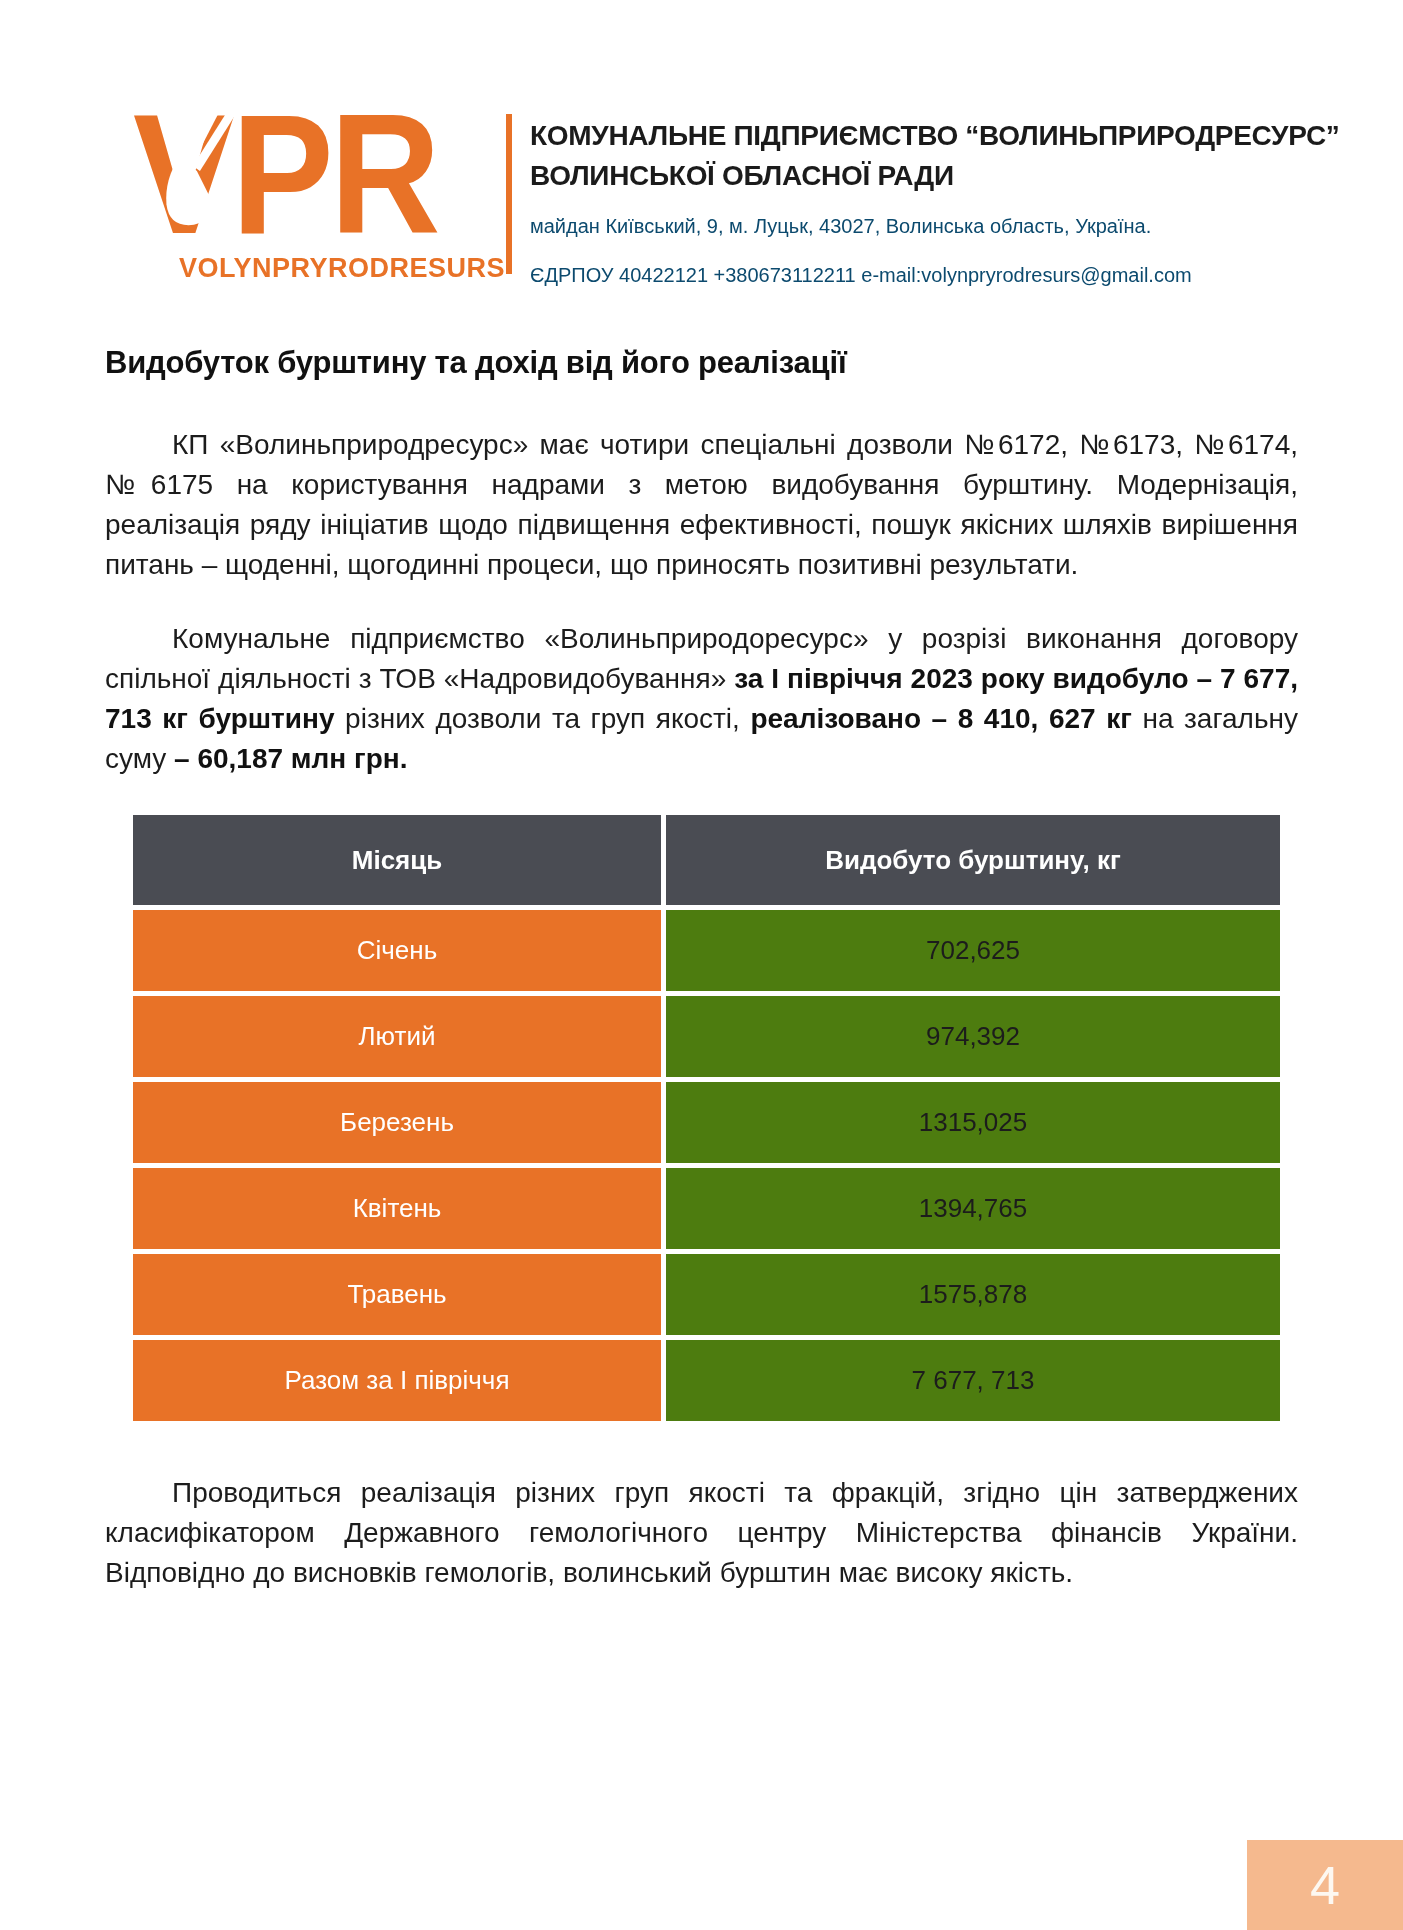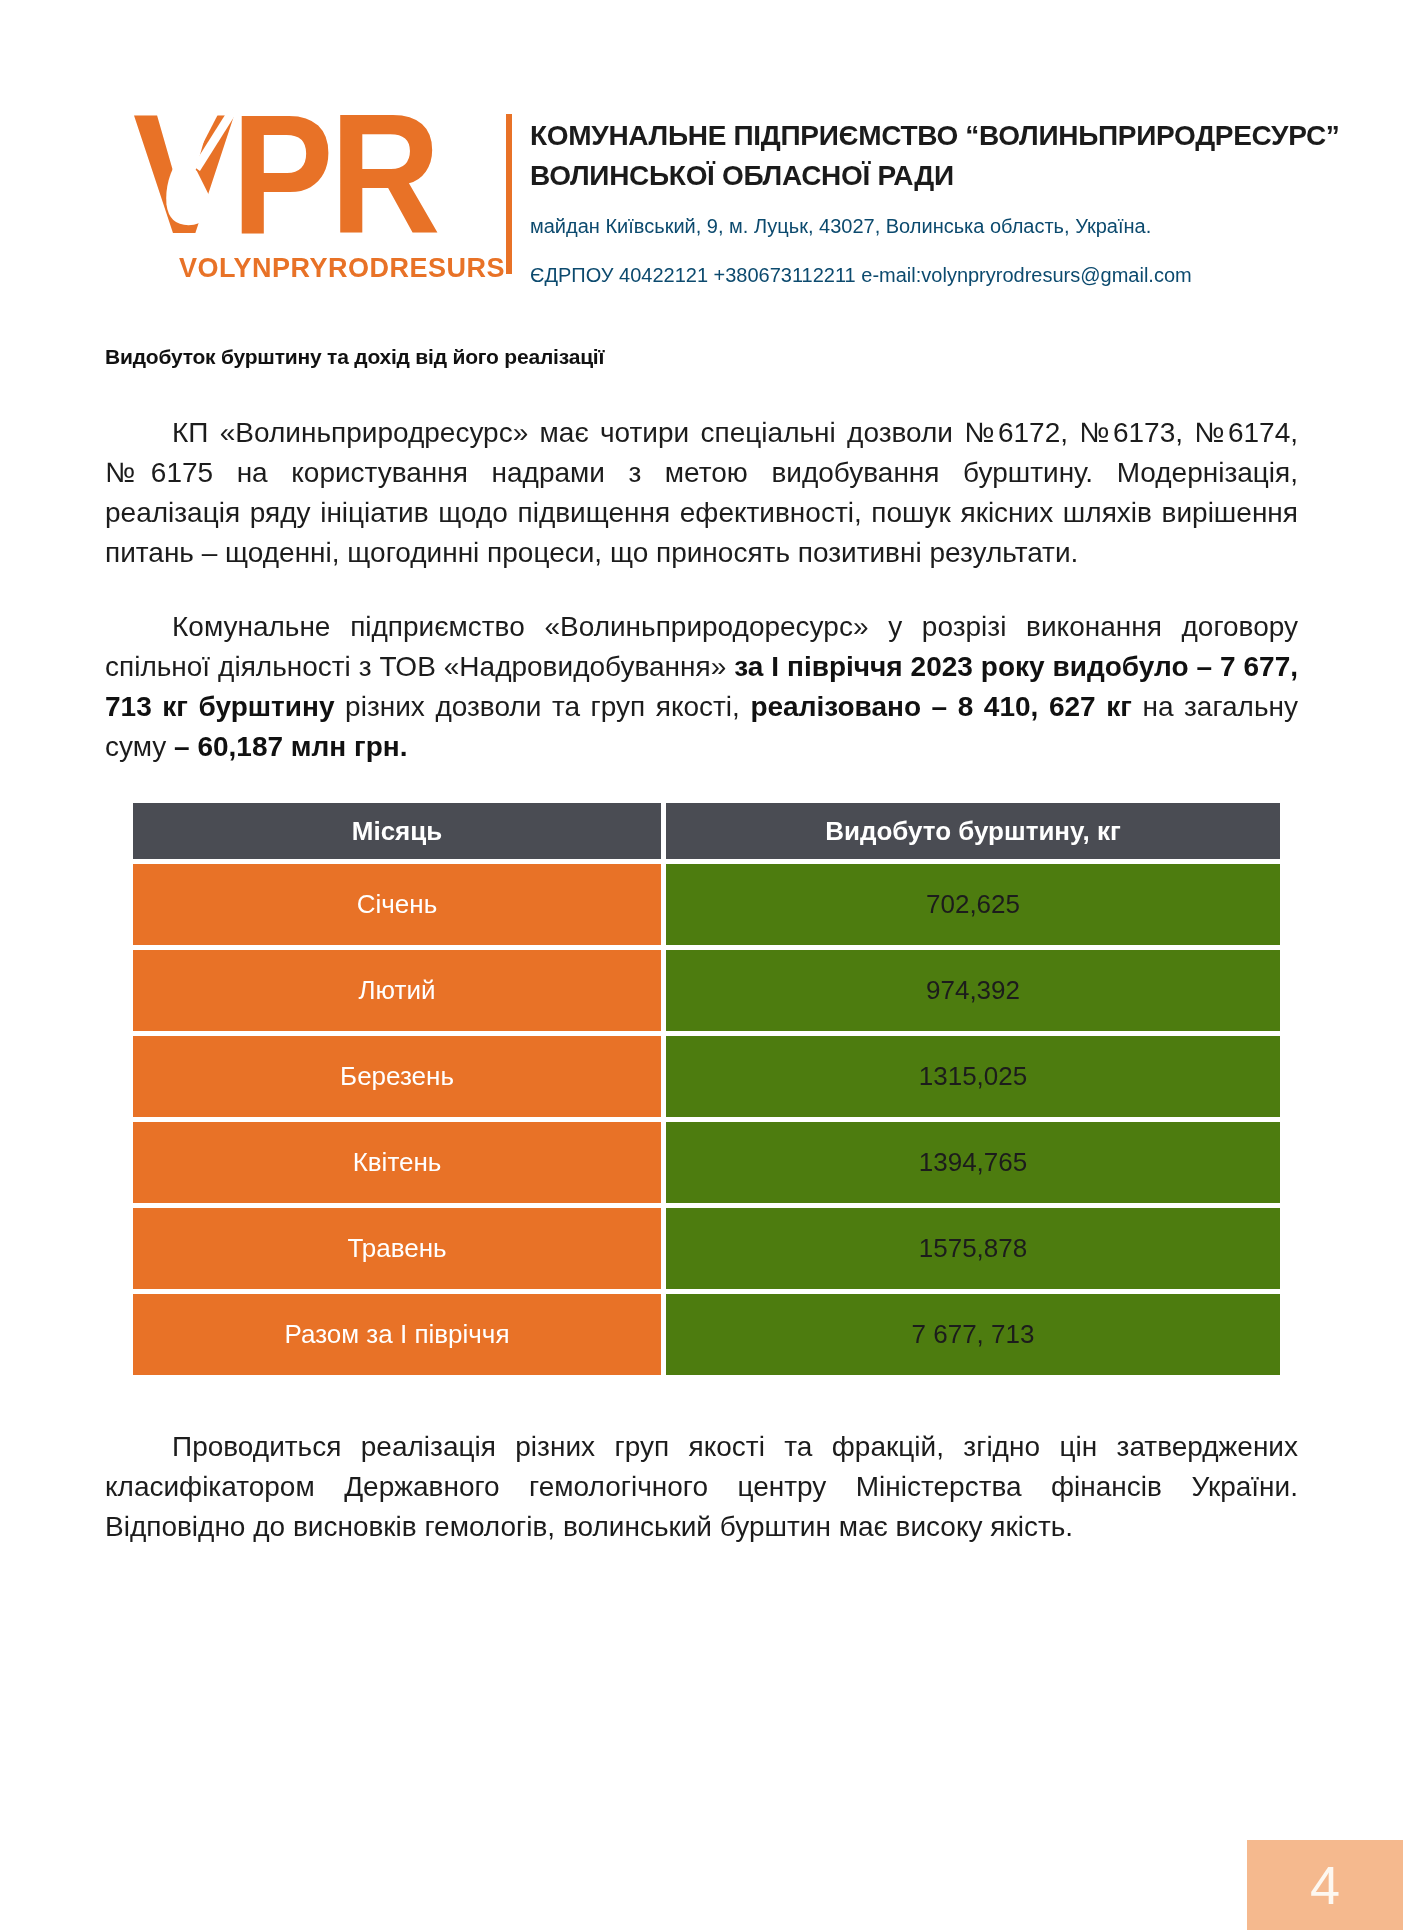--- a/index.html
+++ b/index.html
@@ -32,33 +32,33 @@
   .head-divider { width:6px; height:160px; background:#E87227; margin:2px 18px 0 0; }
   .head-text { padding-top:4px; }
   .company-line {
     font-weight:bold; font-size:28px; line-height:40px;
     letter-spacing:-0.3px; color:#1b1b1b; white-space:nowrap;
   }
   .head-address { margin-top:12px; font-size:20px; line-height:37px; color:#0c4a6e; white-space:nowrap; }
 
   
   .body-block { position:absolute; left:105px; top:345px; width:1193px; }
-  .doc-title { font-size:21px; font-weight:bold; color:#111; letter-spacing:-0.2px; }
+  .doc-title { font-size:31px; font-weight:bold; color:#111; letter-spacing:-0.2px; }
   .para {
     font-size:28px; line-height:40px; text-align:justify;
     text-indent:67px; color:#1c1c1c;
   }
   .p1 { margin-top:44px; }
   .p2 { margin-top:34px; }
   .p3 { margin-top:52px; }
   .para b { color:#111; }
 
   
   .tbl { margin:36px 0 0 28px; width:1147px; }
-  .tbl-header { display:flex; gap:5px; height:56px; }
+  .tbl-header { display:flex; gap:5px; height:90px; }
   .th {
     background:#4A4C53; color:#ffffff; font-weight:bold; font-size:26px;
     display:flex; align-items:center; justify-content:center;
   }
   .th-month { width:528px; flex:0 0 528px; }
   .th-value { flex:1; }
   .tbl-row { display:flex; gap:5px; height:81px; margin-top:5px; }
   .td-month {
     width:528px; flex:0 0 528px; background:#E87227;
     color:#ffffff; font-weight:normal; font-size:26px;

